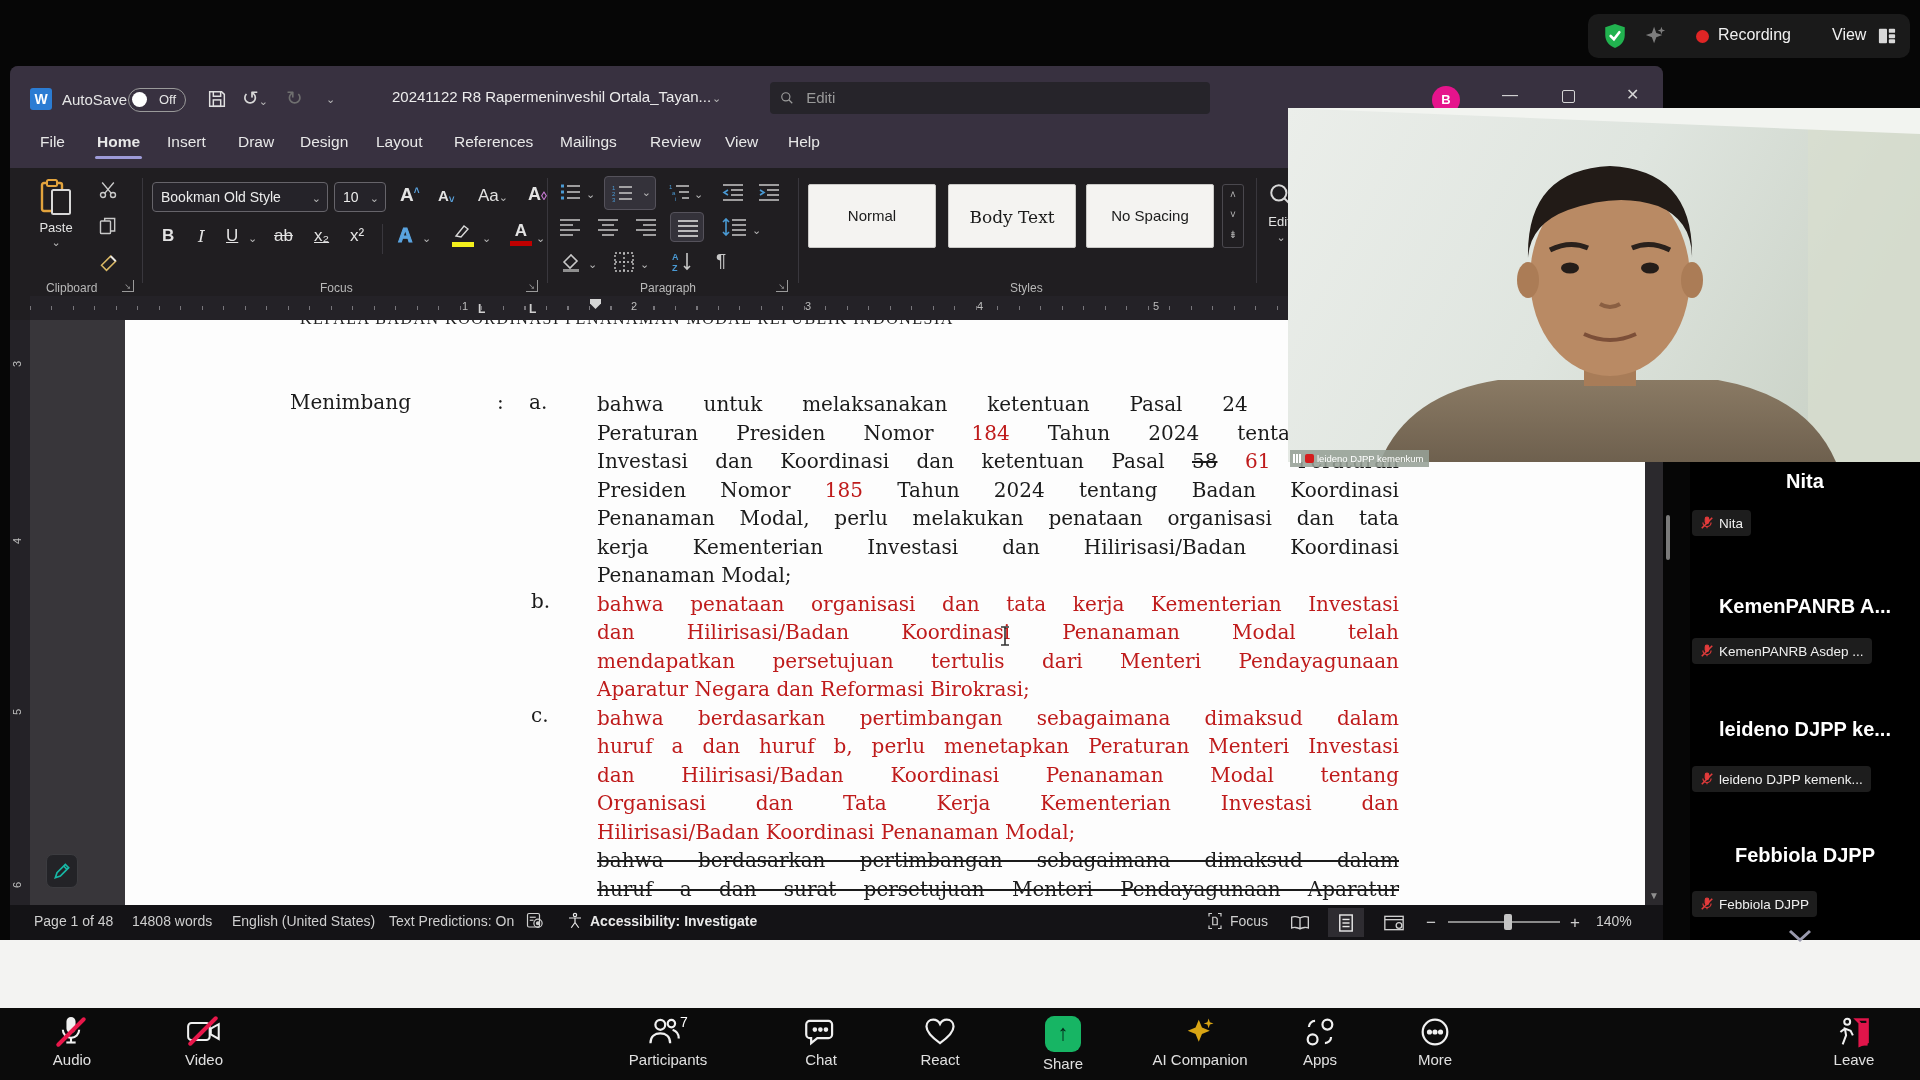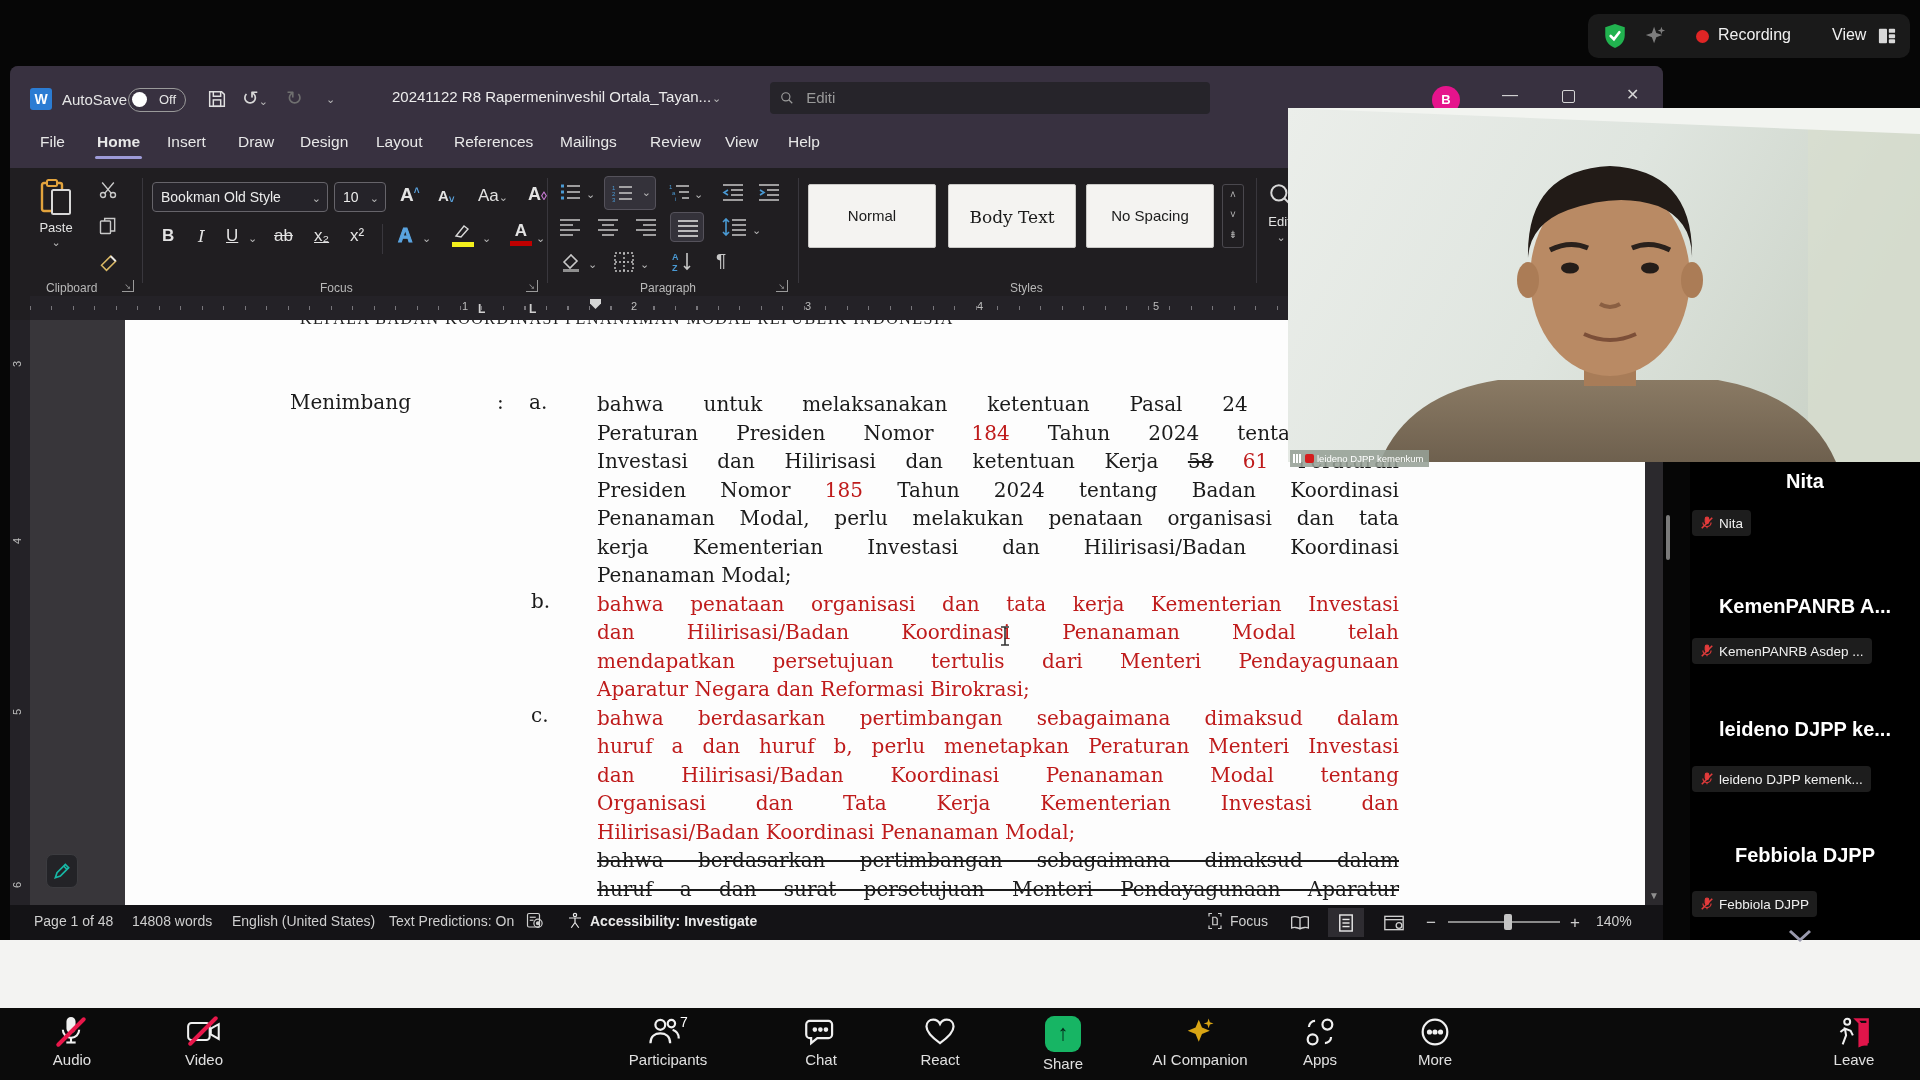--- a/index.html
+++ b/index.html
@@ -430,21 +430,21 @@
         </div>
         <div class="plabel" style="left:165px;top:70px;">Menimbang</div>
         <div class="plabel" style="left:372px;top:70px;">:</div>
         <div class="plabel" style="left:404px;top:70px;">a.</div>
         <div class="plabel red" style="left:406px;top:269px;">b.</div>
         <div class="plabel red" style="left:406px;top:383px;">c.</div>
 
         <div class="doclines">
           <div class="dl">bahwa untuk melaksanakan ketentuan Pasal 24 ayat (1)</div>
           <div class="dl"><span>Peraturan Presiden Nomor </span><span class="red">184</span><span> Tahun 2024 tentang Kem</span></div>
-          <div class="dl"><span>Investasi dan Hilirisasi dan ketentuan Kerja </span><span class="strike">58</span><span class="red"> 61</span><span> Peraturan</span></div>
+          <div class="dl"><span>Investasi dan Koordinasi dan ketentuan Pasal </span><span class="strike">58</span><span class="red"> 61</span><span> Peraturan</span></div>
           <div class="dl"><span>Presiden Nomor </span><span class="red">185</span><span> Tahun 2024 tentang Badan Koordinasi</span></div>
           <div class="dl">Penanaman Modal, perlu melakukan penataan organisasi dan tata</div>
           <div class="dl">kerja Kementerian Investasi dan Hilirisasi/Badan Koordinasi</div>
           <div class="dl end">Penanaman Modal;</div>
           <div class="dl red">bahwa penataan organisasi dan tata kerja Kementerian Investasi</div>
           <div class="dl red">dan Hilirisasi/Badan Koordinasi Penanaman Modal telah</div>
           <div class="dl red">mendapatkan persetujuan tertulis dari Menteri Pendayagunaan</div>
           <div class="dl red end">Aparatur Negara dan Reformasi Birokrasi;</div>
           <div class="dl red">bahwa berdasarkan pertimbangan sebagaimana dimaksud dalam</div>
           <div class="dl red">huruf a dan huruf b, perlu menetapkan Peraturan Menteri Investasi</div>

